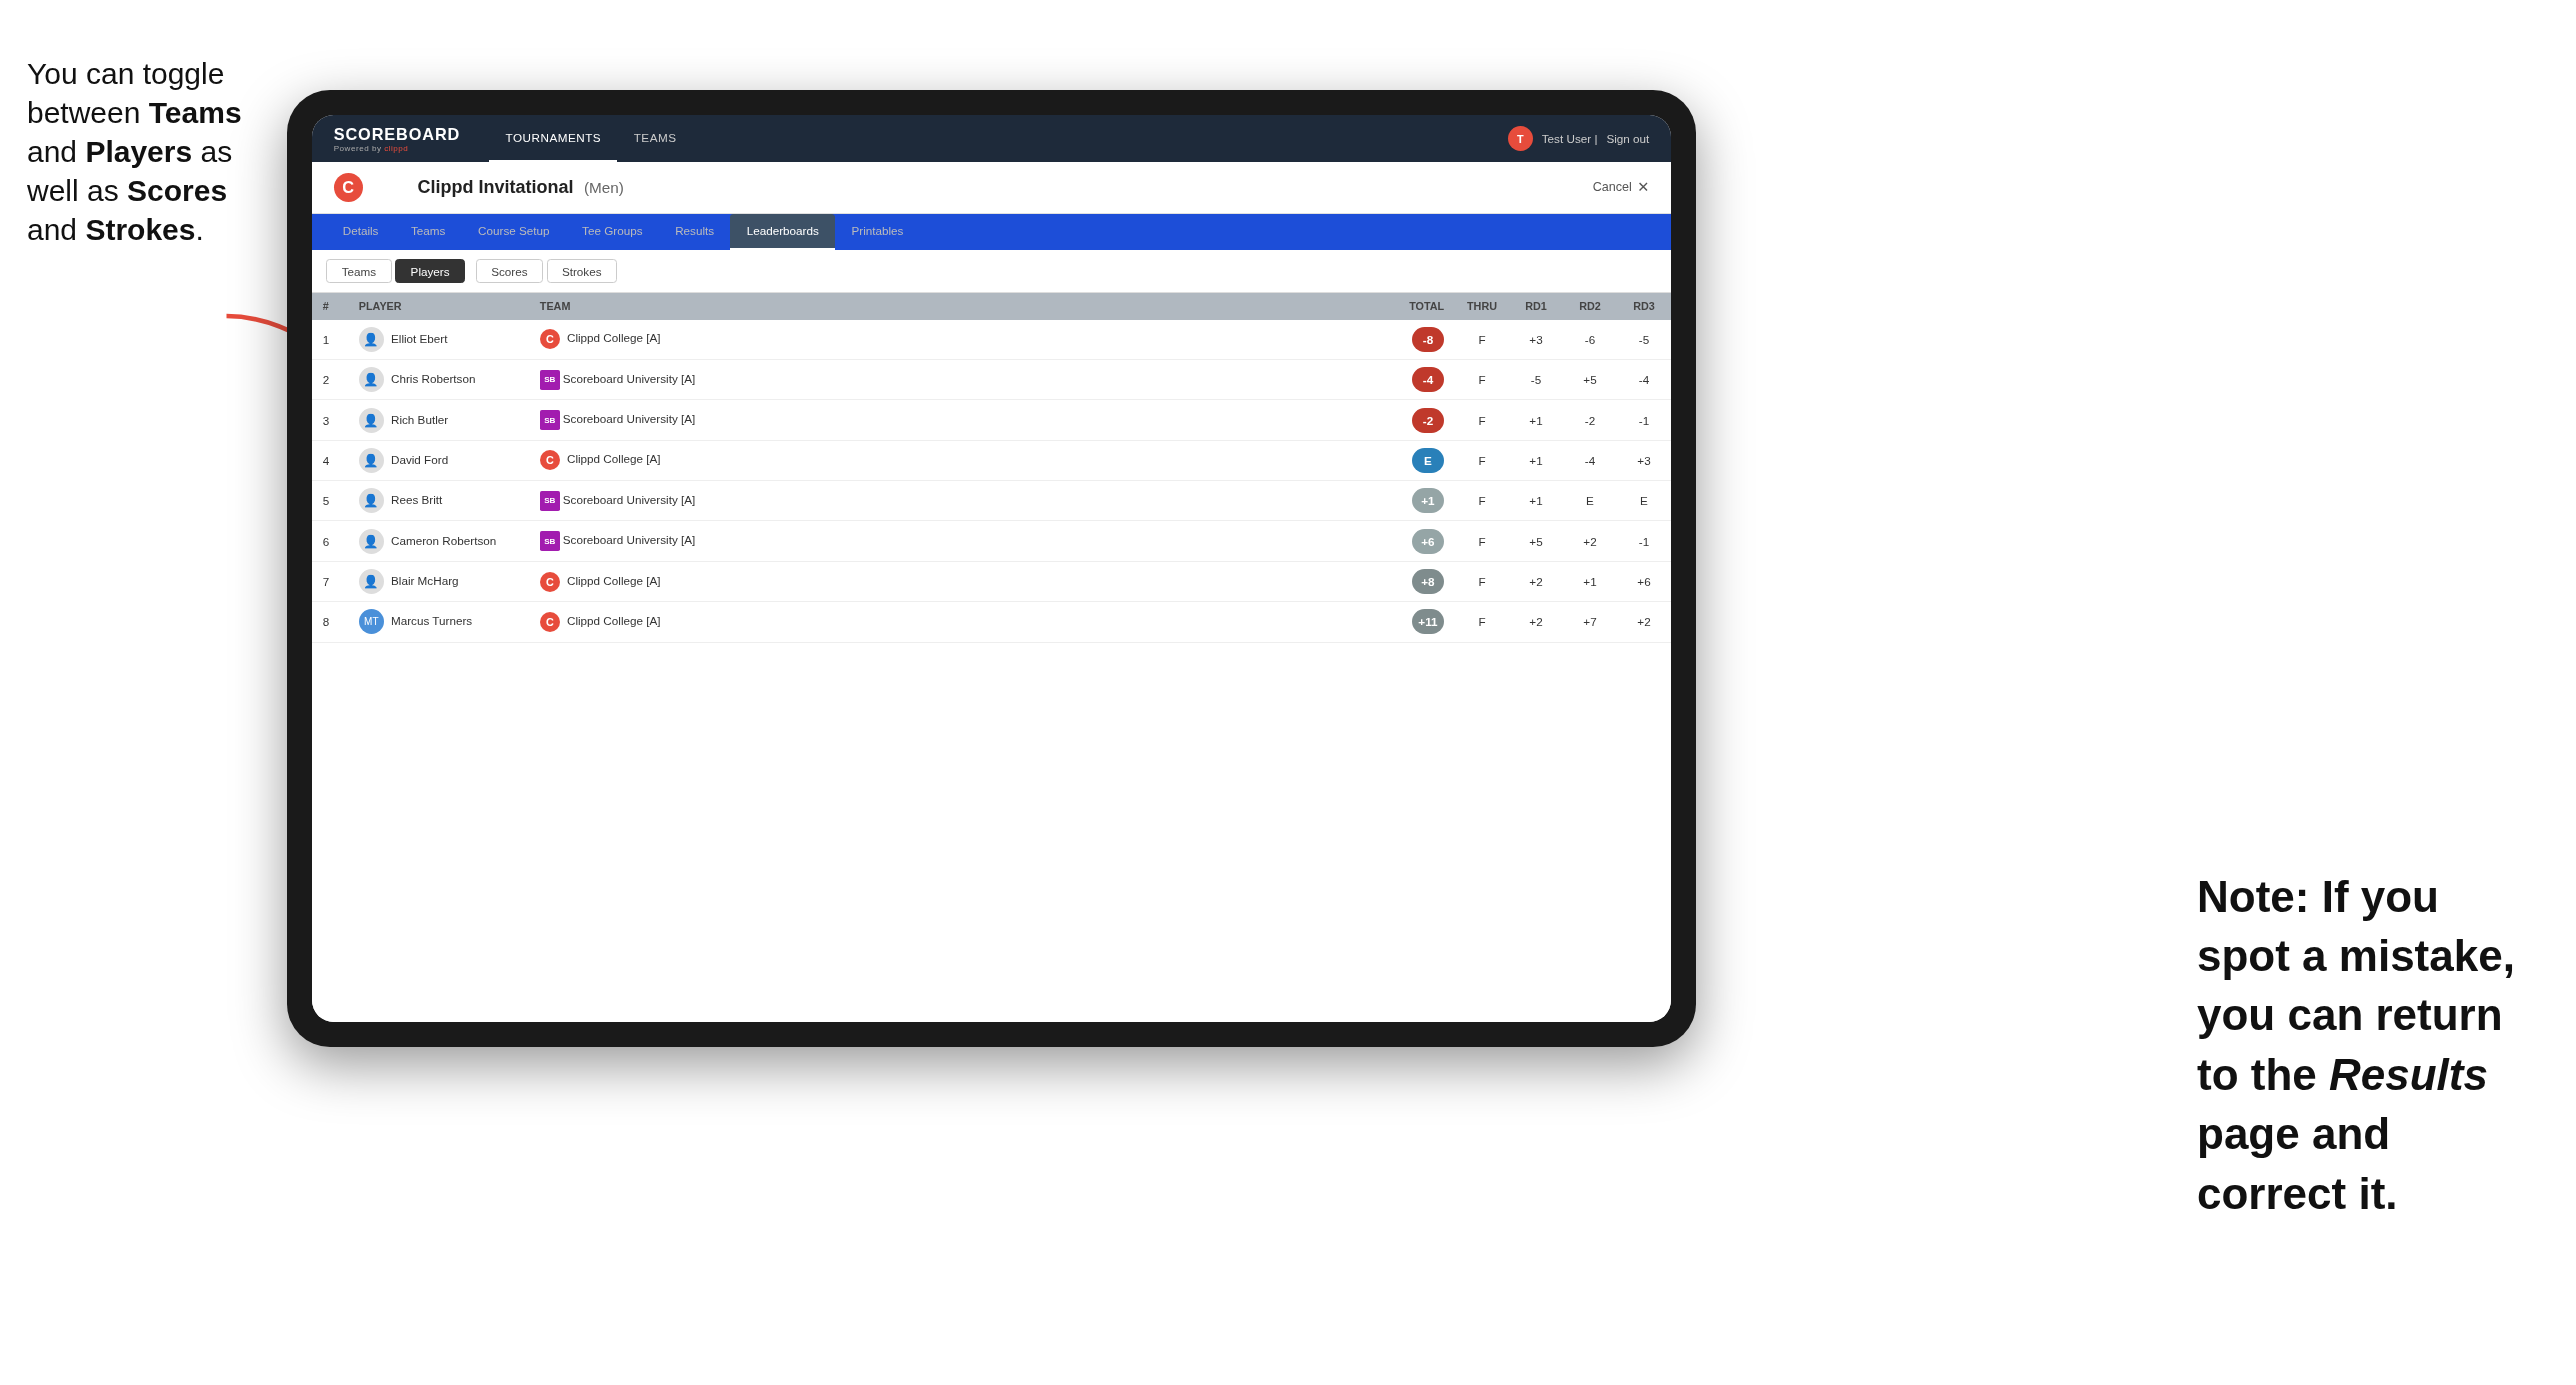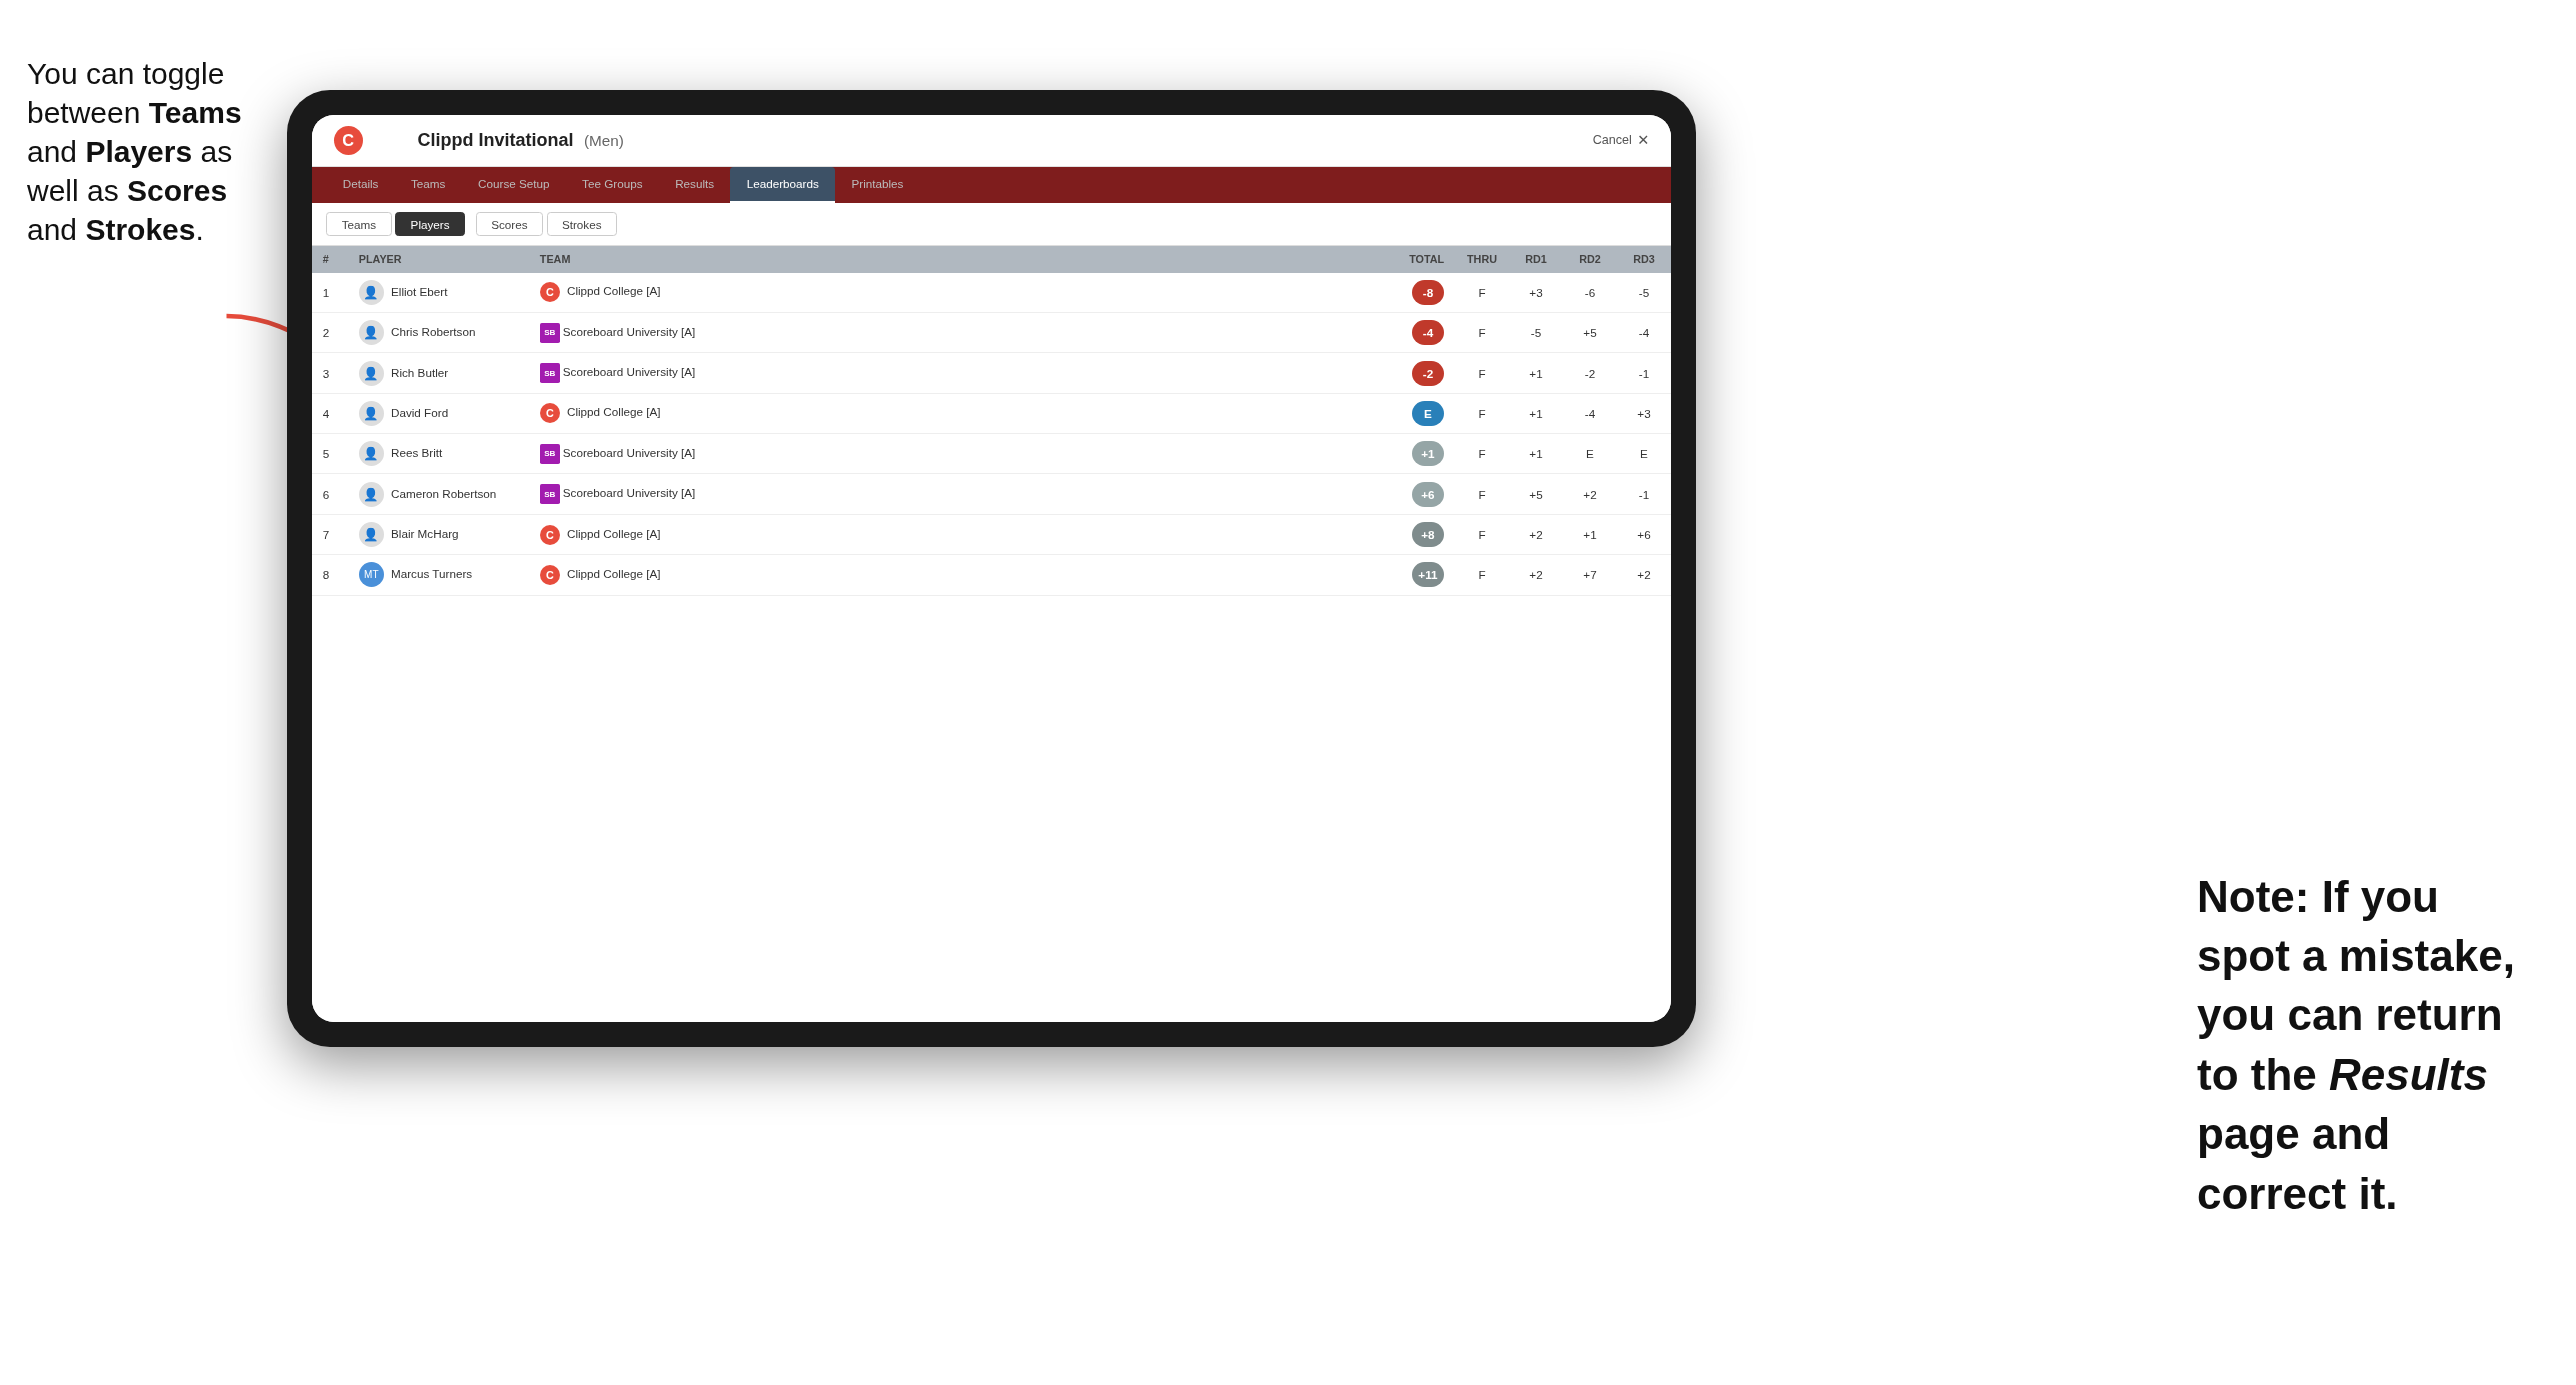--- a/index.html
+++ b/index.html
@@ -170,21 +170,21 @@
       color: #555;
       font-size: 12.6px;
       cursor: pointer;
       display: flex;
       align-items: center;
       gap: 5.4px;
     }
 
     
     .sub-nav {
-      background: #7f1d1d;
+      background: #1d4ed8;
       display: flex;
       padding: 0 14.4px;
       flex-shrink: 0;
       text-align: center;
     }
     .sub-nav-item {
       color: #bbb;
       font-size: 11.7px;
       padding: 10.8px 16.3px;
       cursor: pointer;
@@ -360,20 +360,35 @@
 
 <div class="right-annotation" style="position:absolute; right:54px; bottom:163px; width:325px; font-size:44px; line-height:1.35;">
   <strong>Note: If you spot a mistake, you can return to the <span style="font-style:italic;">Results</span> page and correct it.</strong>
 </div>
 
 <div class="side-btn"></div>
 
 <div class="tablet-frame">
   <div class="tablet-screen">
 
+    <div class="app-header">
+      <div class="scoreboard-logo">
+        <span class="logo-main">SCOREBOARD</span>
+        <span class="logo-sub">Powered by <span style="color:#e74c3c;">clippd</span></span>
+      </div>
+      <nav class="nav-links">
+        <div class="nav-link active">TOURNAMENTS</div>
+        <div class="nav-link">TEAMS</div>
+      </nav>
+      <div class="header-right">
+        <div class="user-avatar">T</div>
+        <span class="user-name">Test User |</span>
+        <span class="sign-out">Sign out</span>
+      </div>
+    </div>
 
     <div class="tournament-header">
       <div class="tournament-title">
         <div class="c-logo">C</div>
         <span class="tournament-name">
           <span>Clippd Invitational</span>
           <span style="font-weight:400; color:#666; font-size:15.3px; margin-left:5.4px;">(Men)</span>
         </span>
       </div>
       <div class="cancel-btn">

